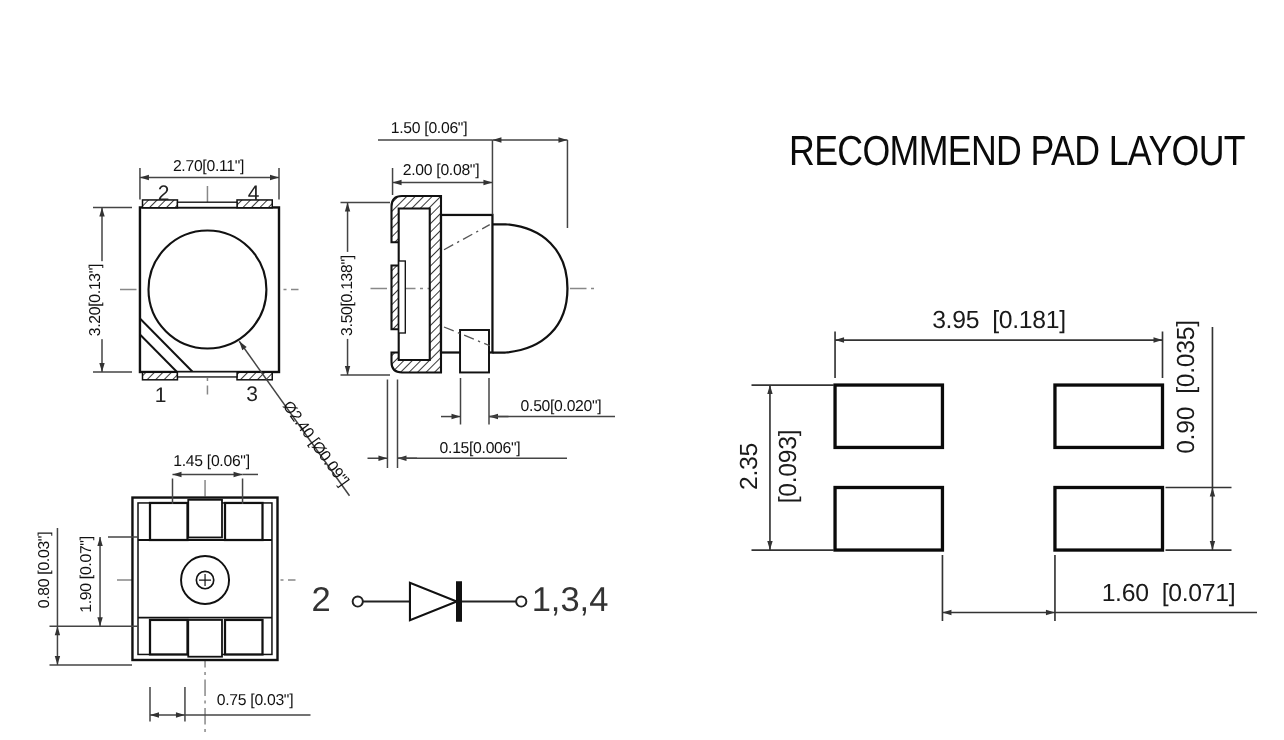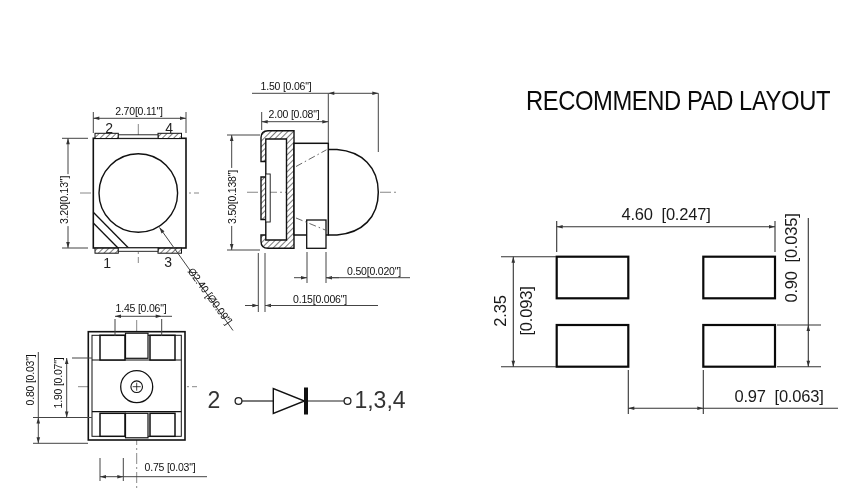--- a/index.html
+++ b/index.html
@@ -190,19 +190,19 @@
   <div class="txt" style="left:320px;top:298.5px">0.15[0.006"]</div>
 
   <div class="txt" style="left:141px;top:307.5px">1.45 [0.06"]</div>
   <div class="txt vert" style="left:30px;top:380px">0.80 [0.03"]</div>
   <div class="txt vert" style="left:58px;top:383px">1.90 [0.07"]</div>
   <div class="txt" style="left:170px;top:467px">0.75 [0.03"]</div>
 
   <div class="txt circuit" style="left:214px;top:400px">2</div>
   <div class="txt circuit" style="left:380px;top:400px">1,3,4</div>
 
-  <div class="txt big" style="left:666px;top:213.5px">4.60  [0.247]</div>
+  <div class="txt big" style="left:666px;top:213.5px">3.95  [0.181]</div>
   <div class="txt big vert" style="left:500px;top:311px">2.35</div>
   <div class="txt big vert" style="left:526px;top:311px">[0.093]</div>
   <div class="txt big vert" style="left:791px;top:258px">0.90  [0.035]</div>
-  <div class="txt big" style="left:779px;top:396px">0.97  [0.063]</div>
+  <div class="txt big" style="left:779px;top:396px">1.60  [0.071]</div>
 
 </div>
 
 </body></html>

